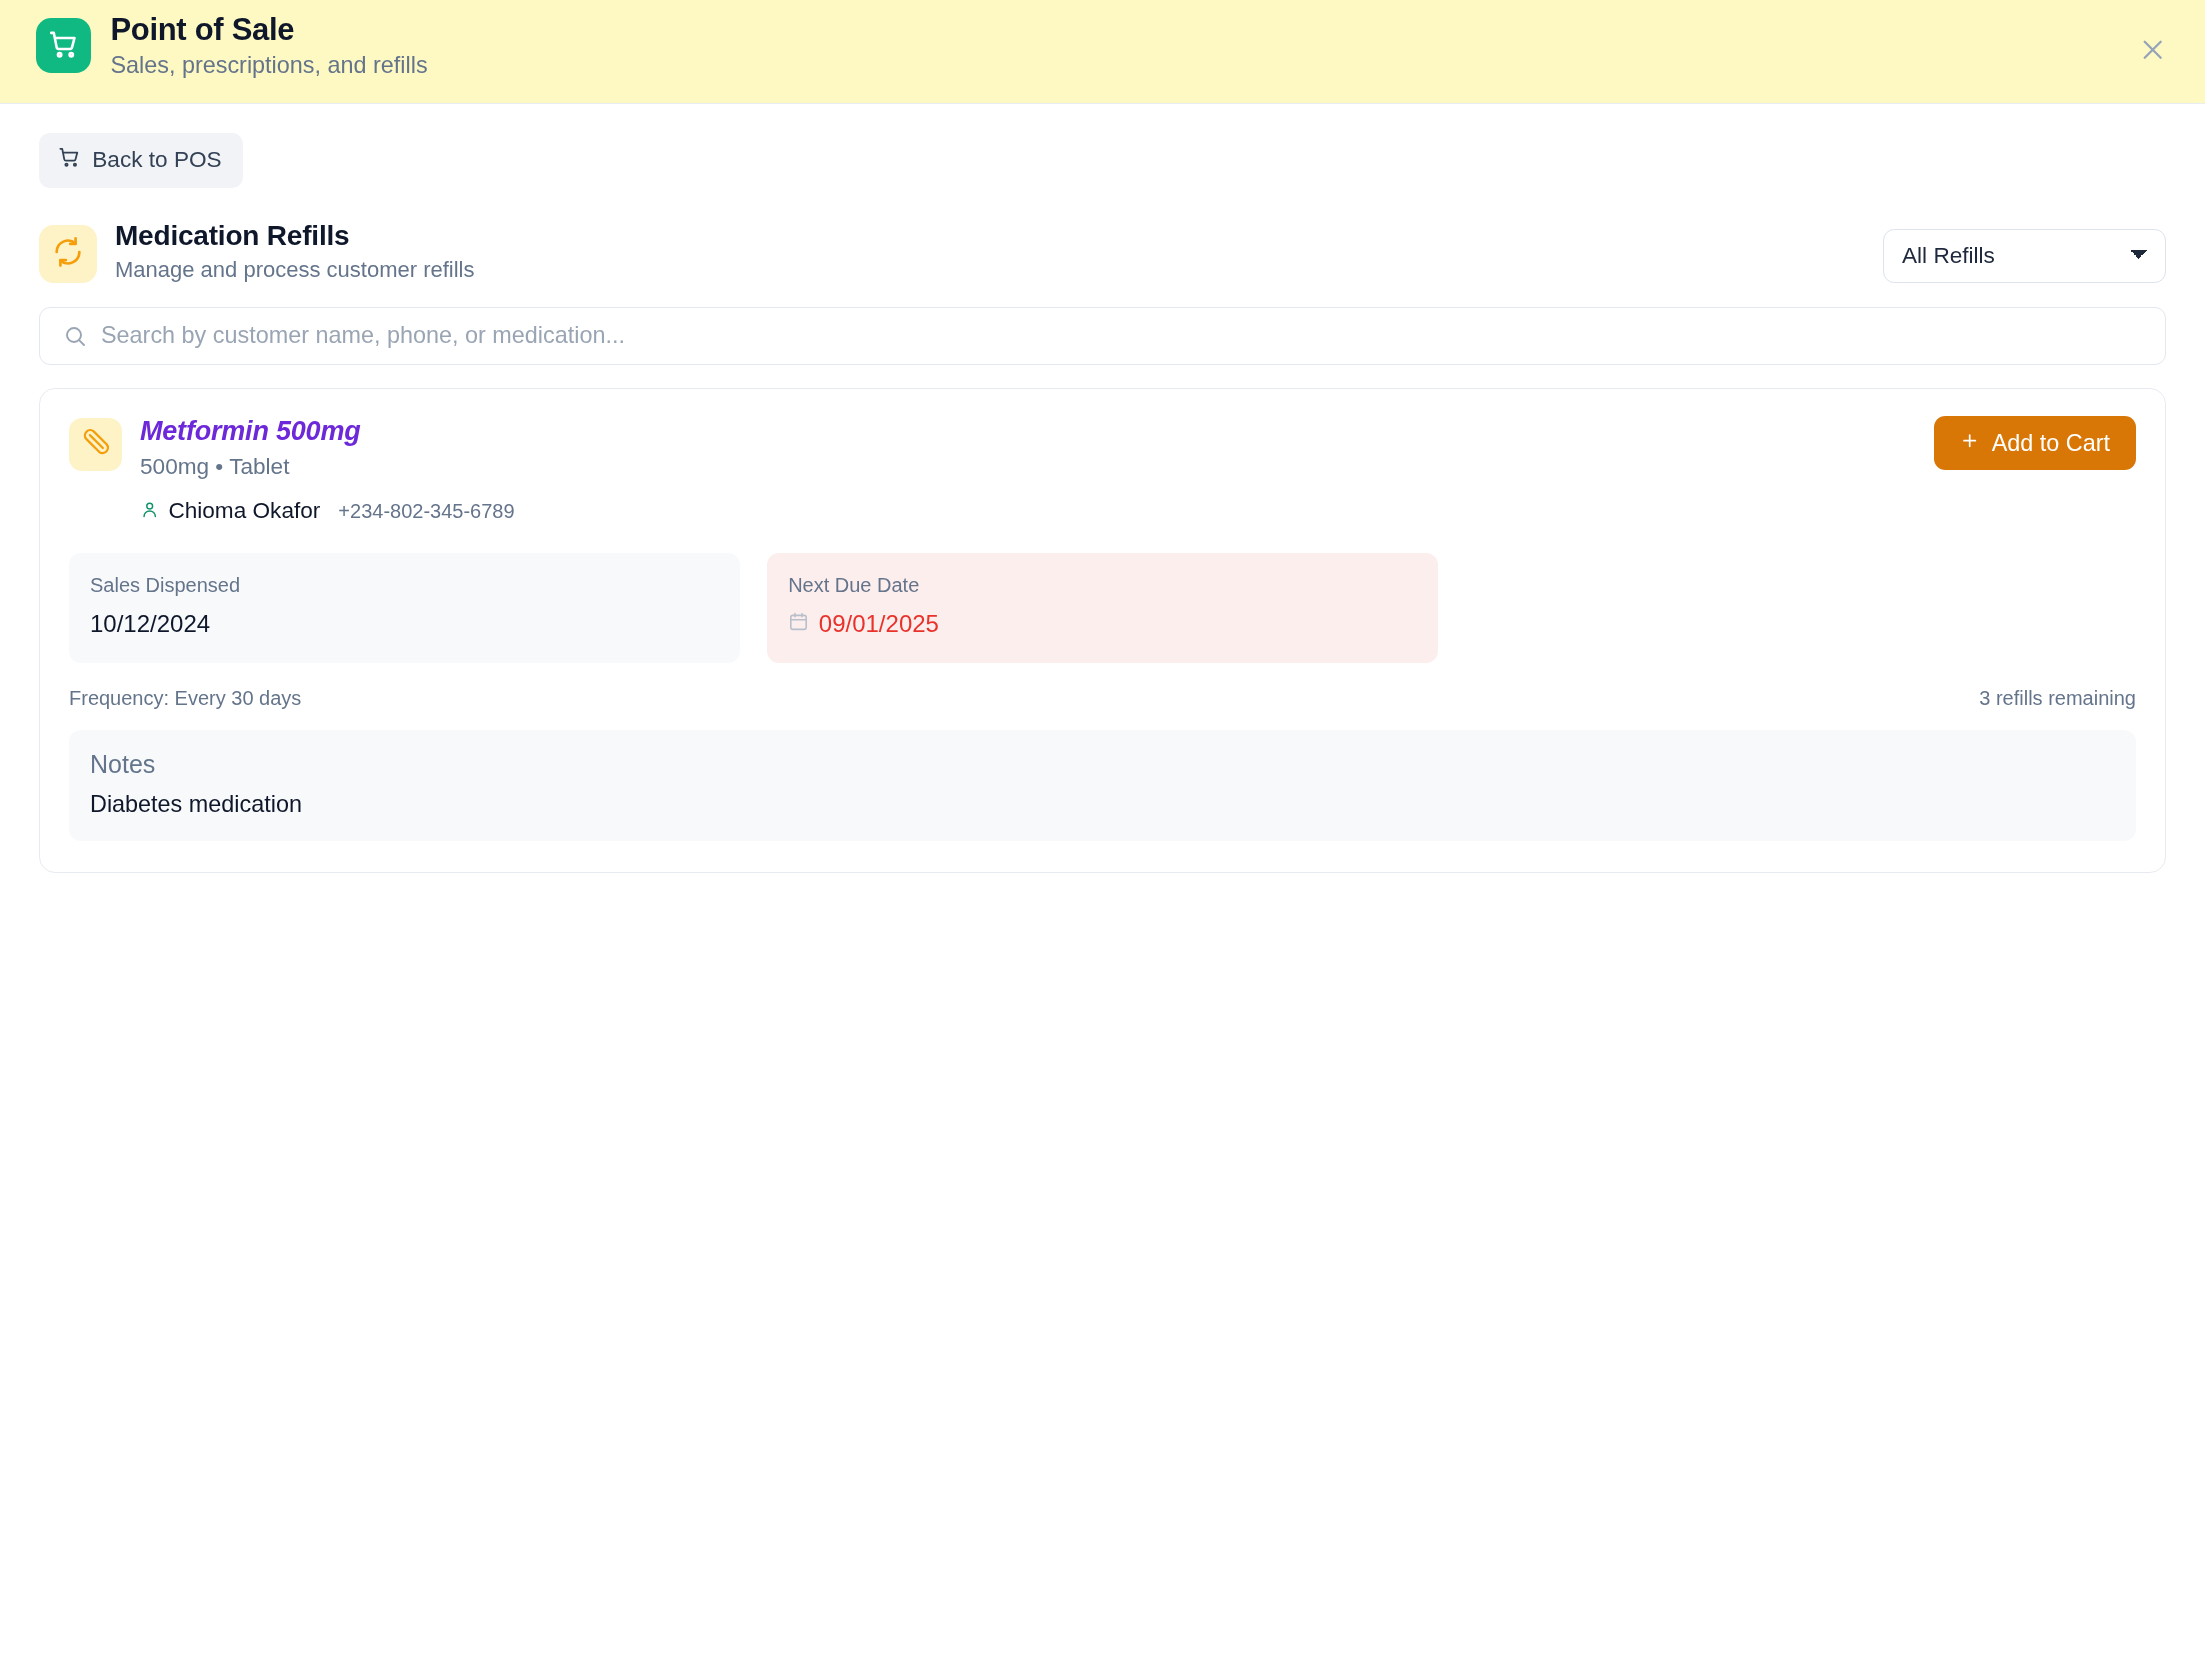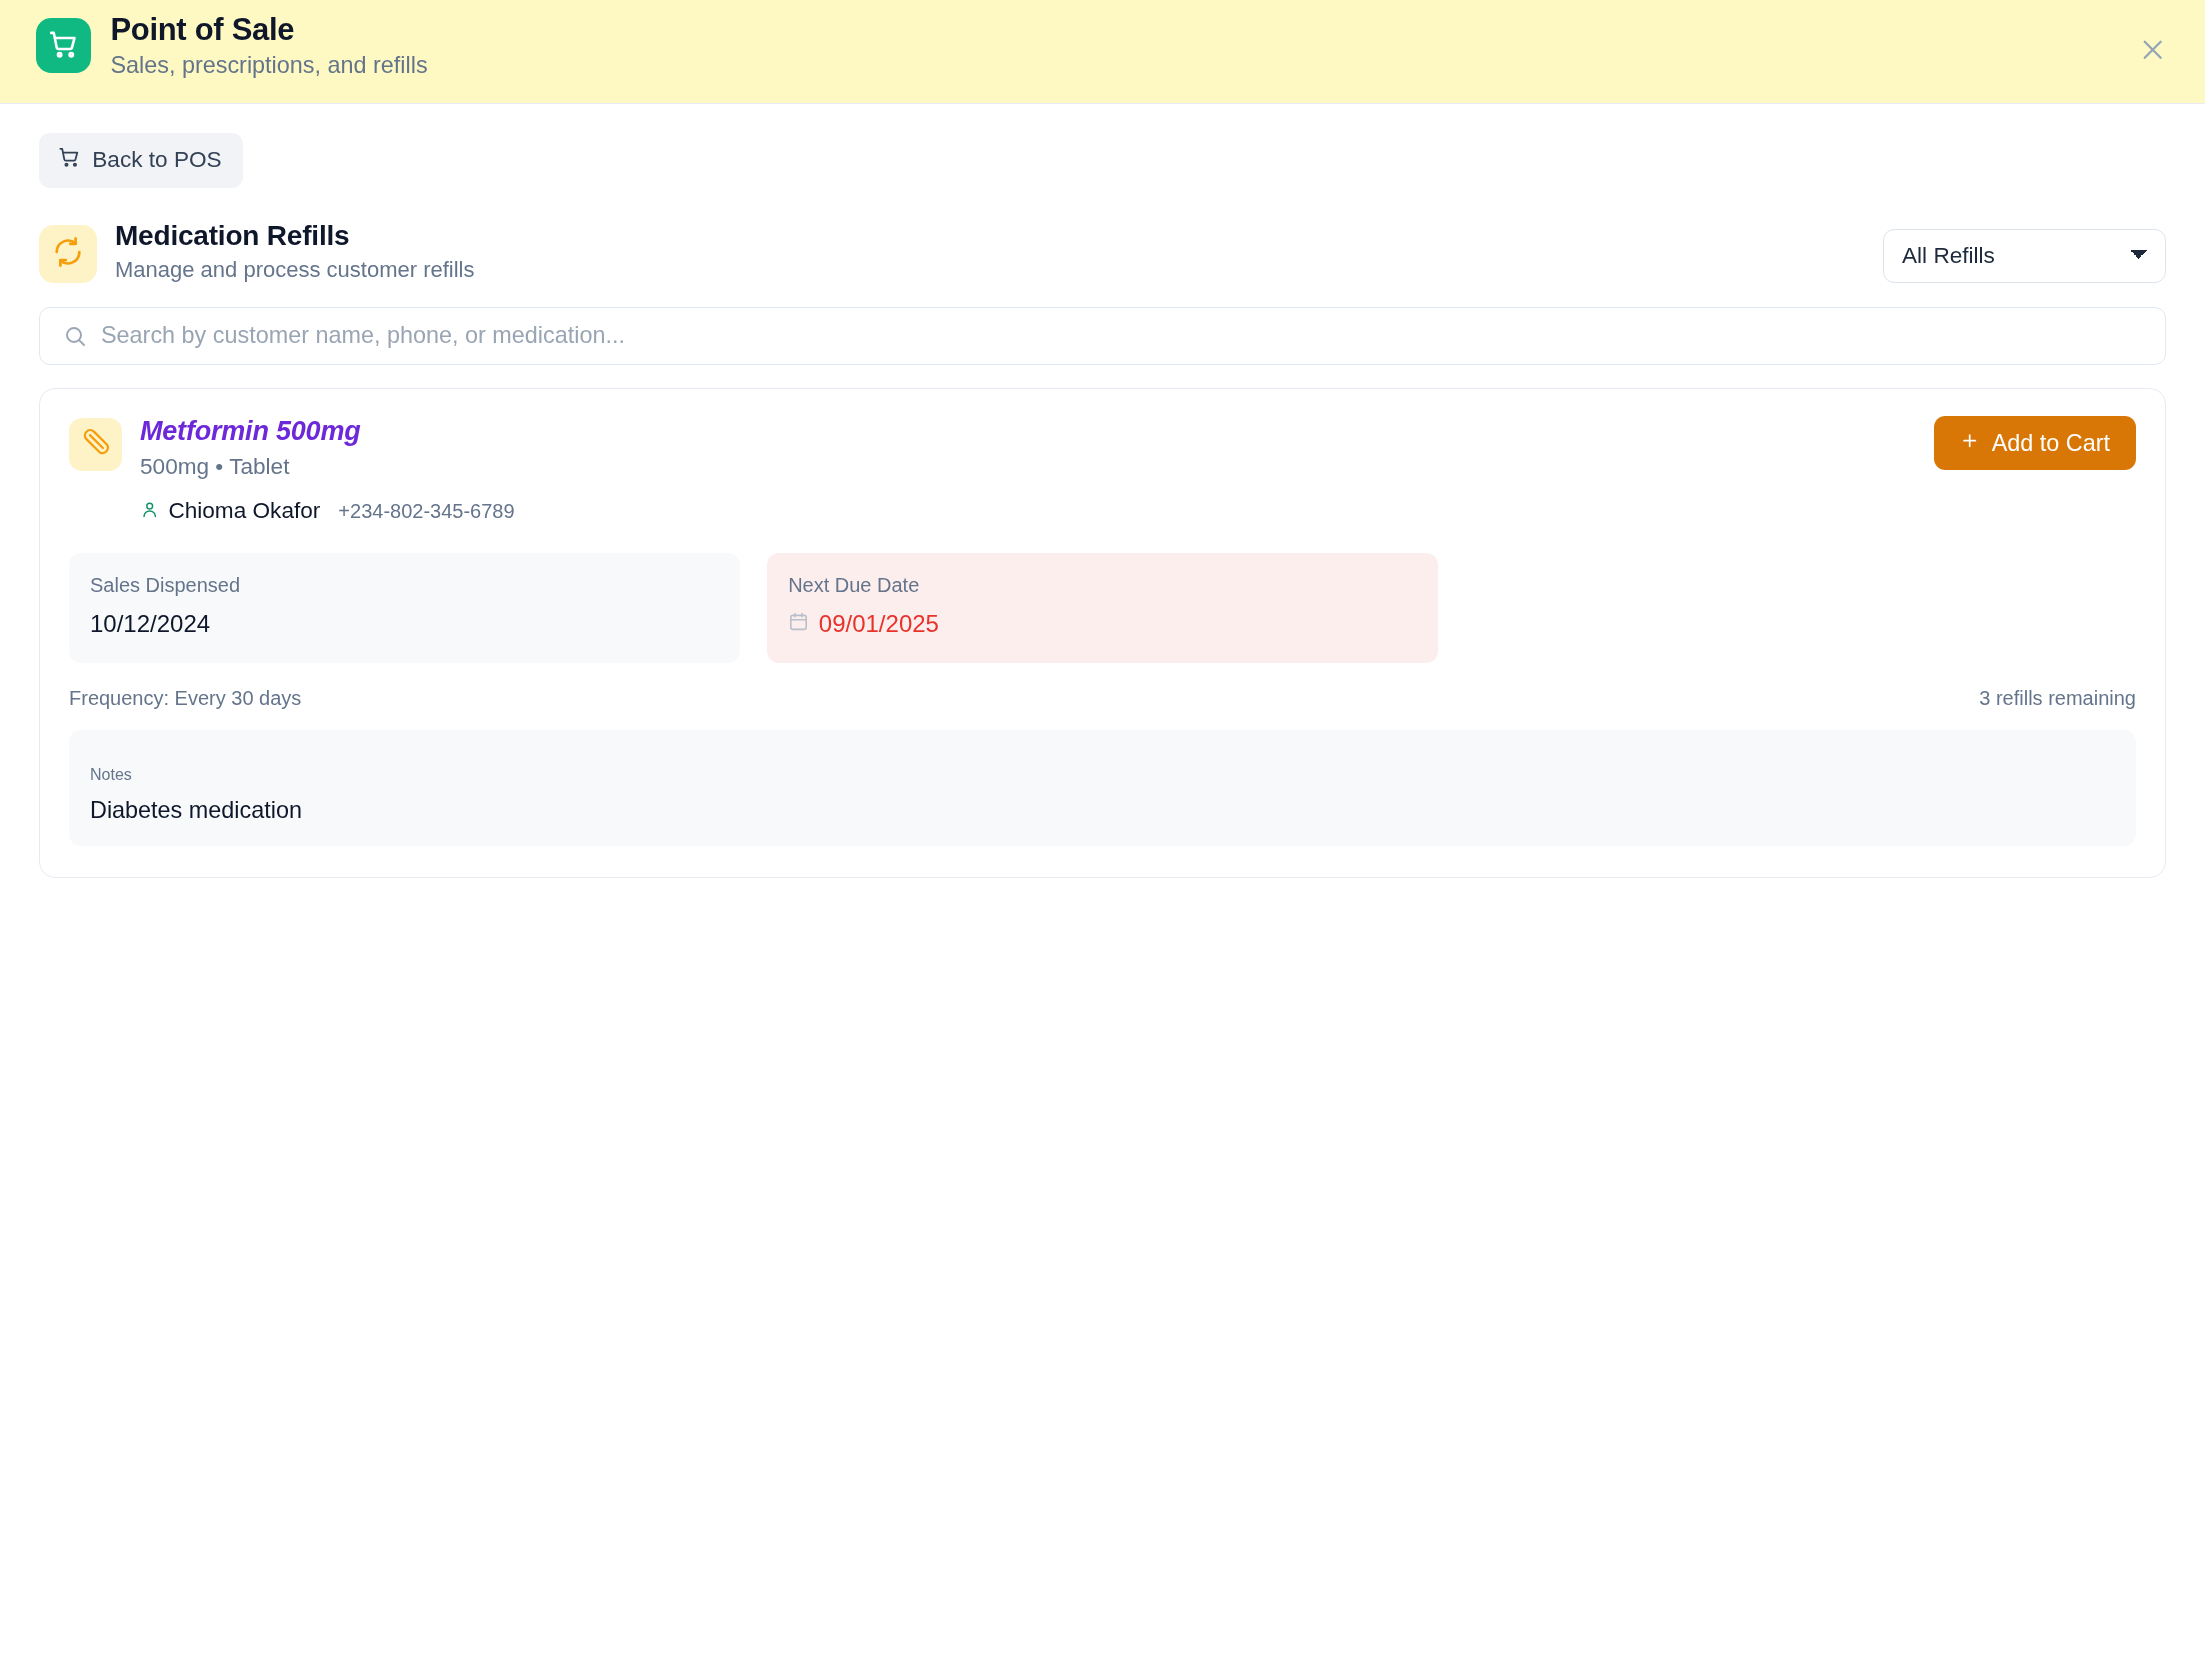--- a/index.html
+++ b/index.html
@@ -259,24 +259,23 @@
   }
 
   
   .notes-panel {
     margin-top: 19.4px;
     background: #f7f9fb;
     border-radius: 12px;
     padding: 19.4px 21px 22.6px 21px;
   }
   .notes-label {
-    font-size: 16px;
-    color: #64748b;
-    line-height: 1.2;
-    margin-top: 16px;
+    font-size: 25px;
+    color: #64748b;
+    line-height: 1.2;
   }
   .notes-text {
     font-size: 23.4px;
     color: #0f172a;
     margin-top: 11.3px;
     line-height: 1.2;
   }
 </style>
 </head>
 <body>

